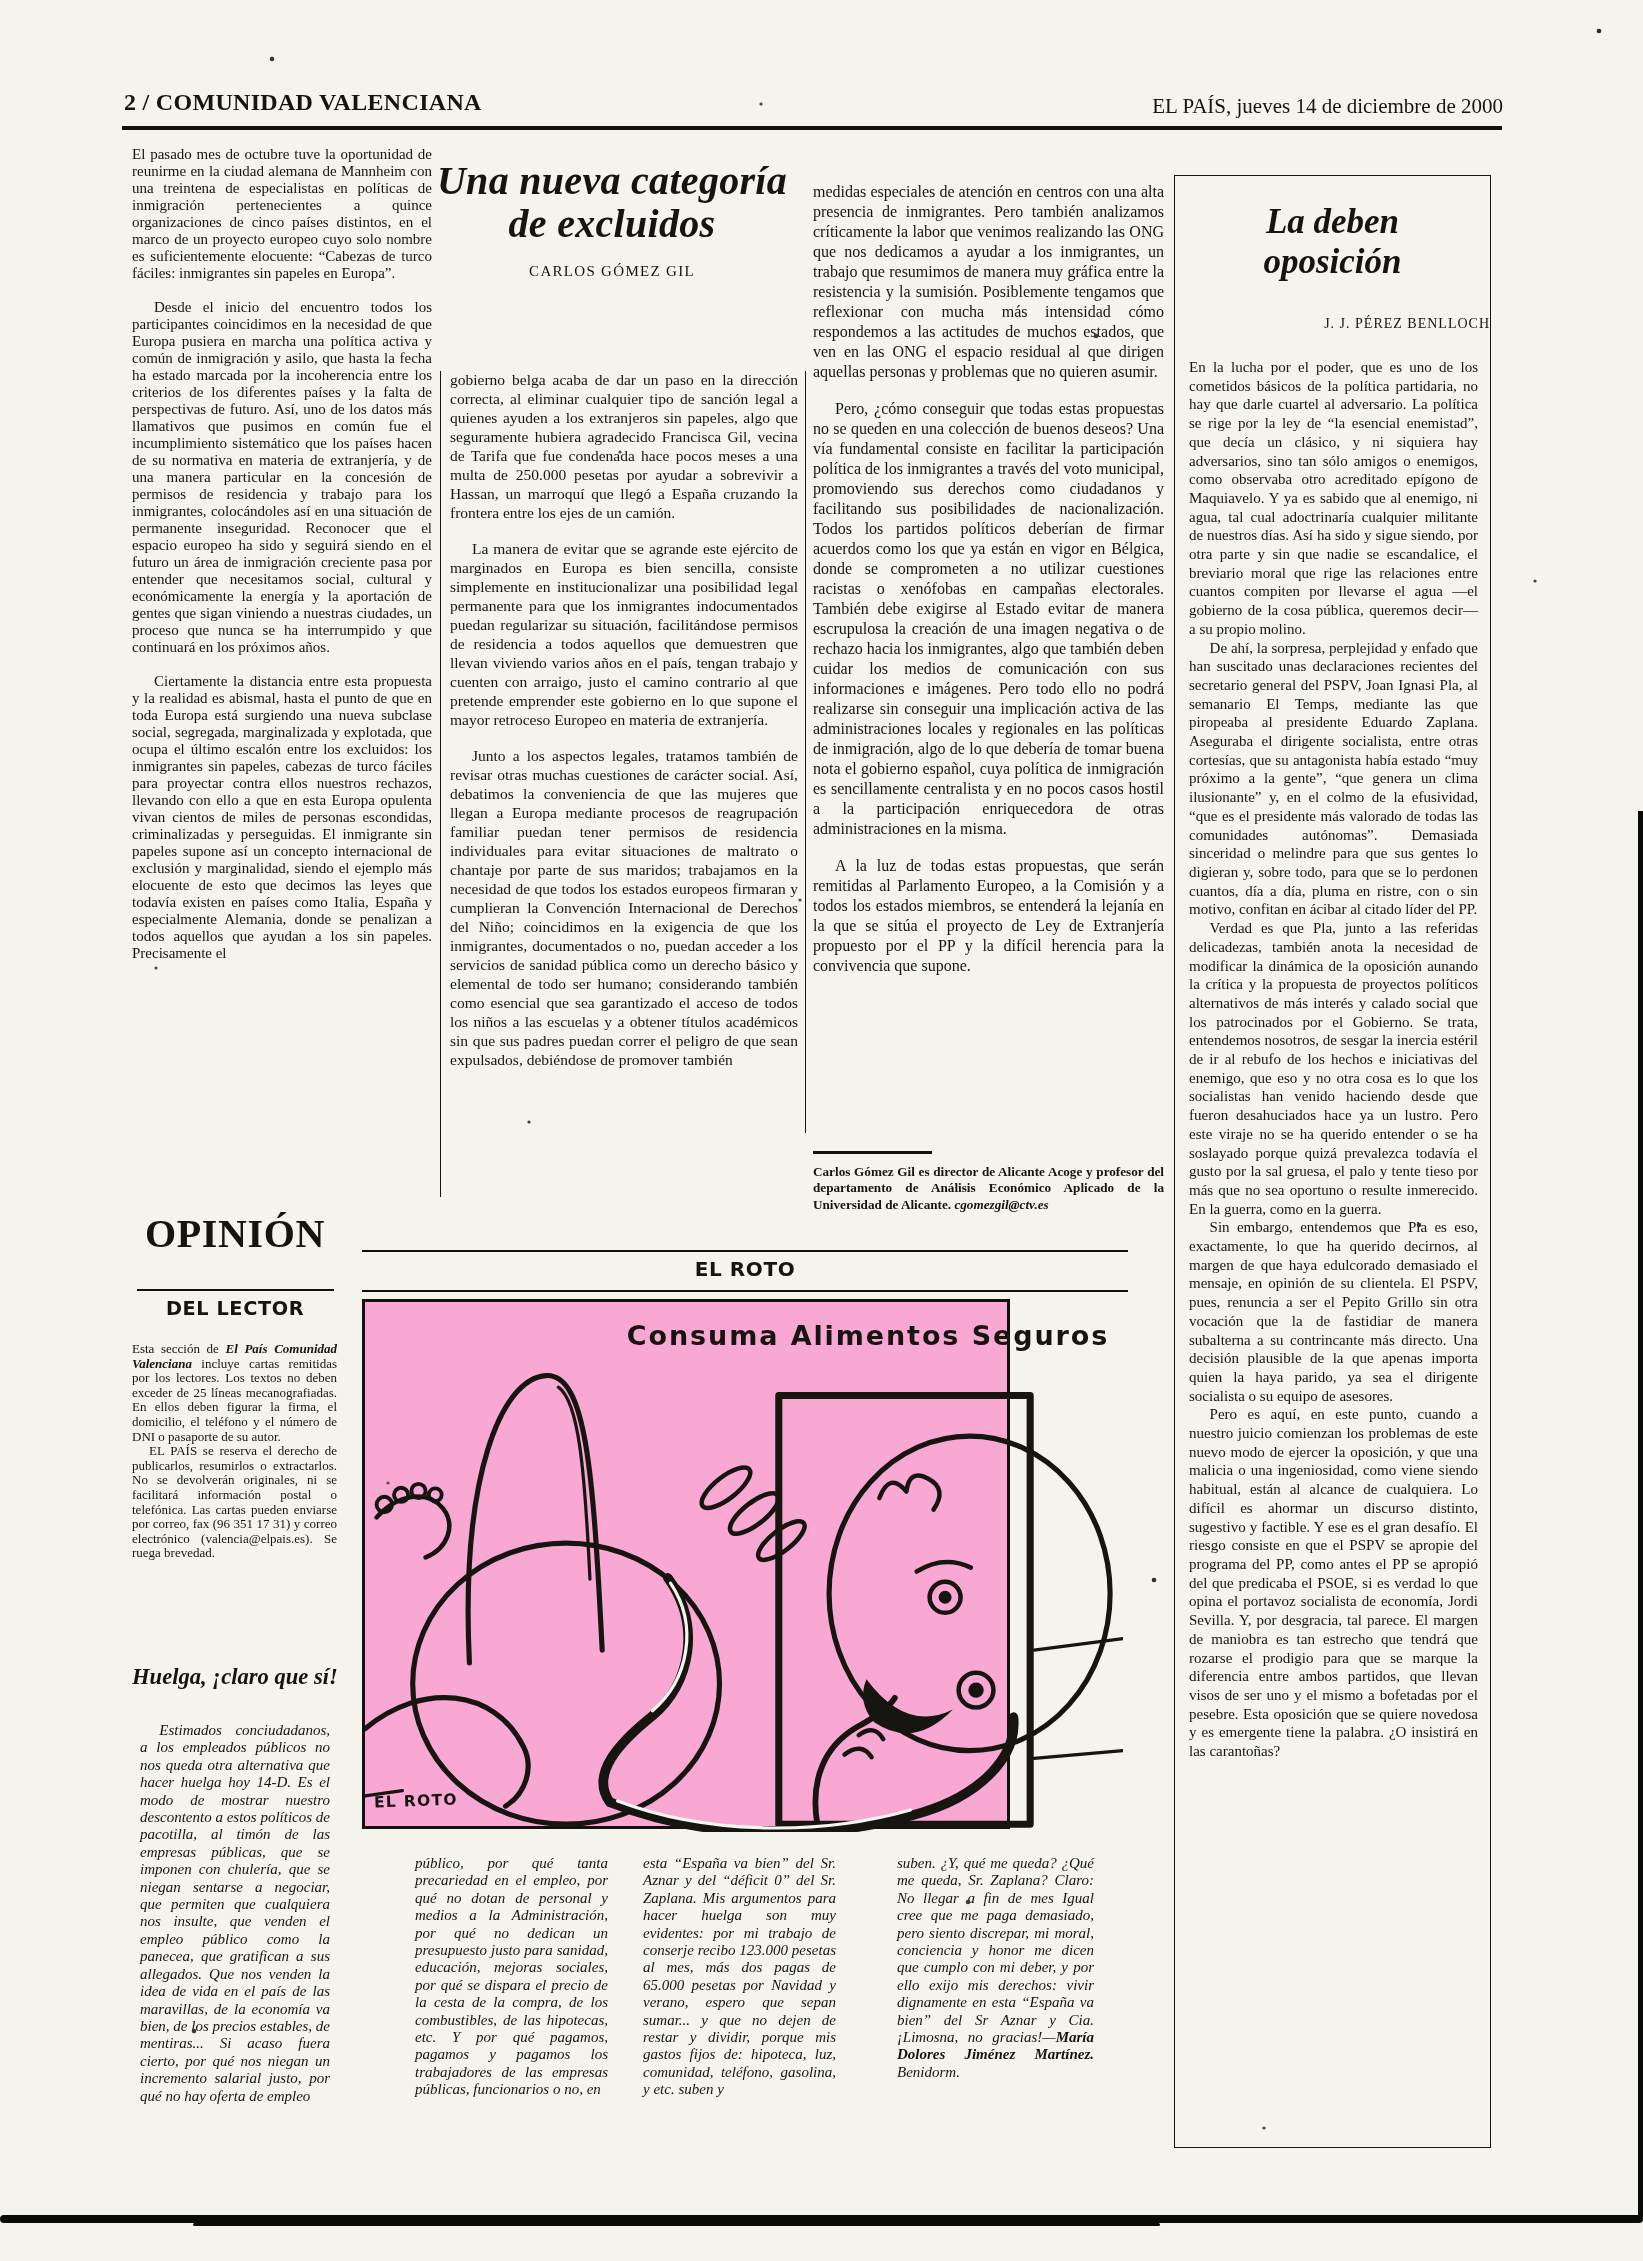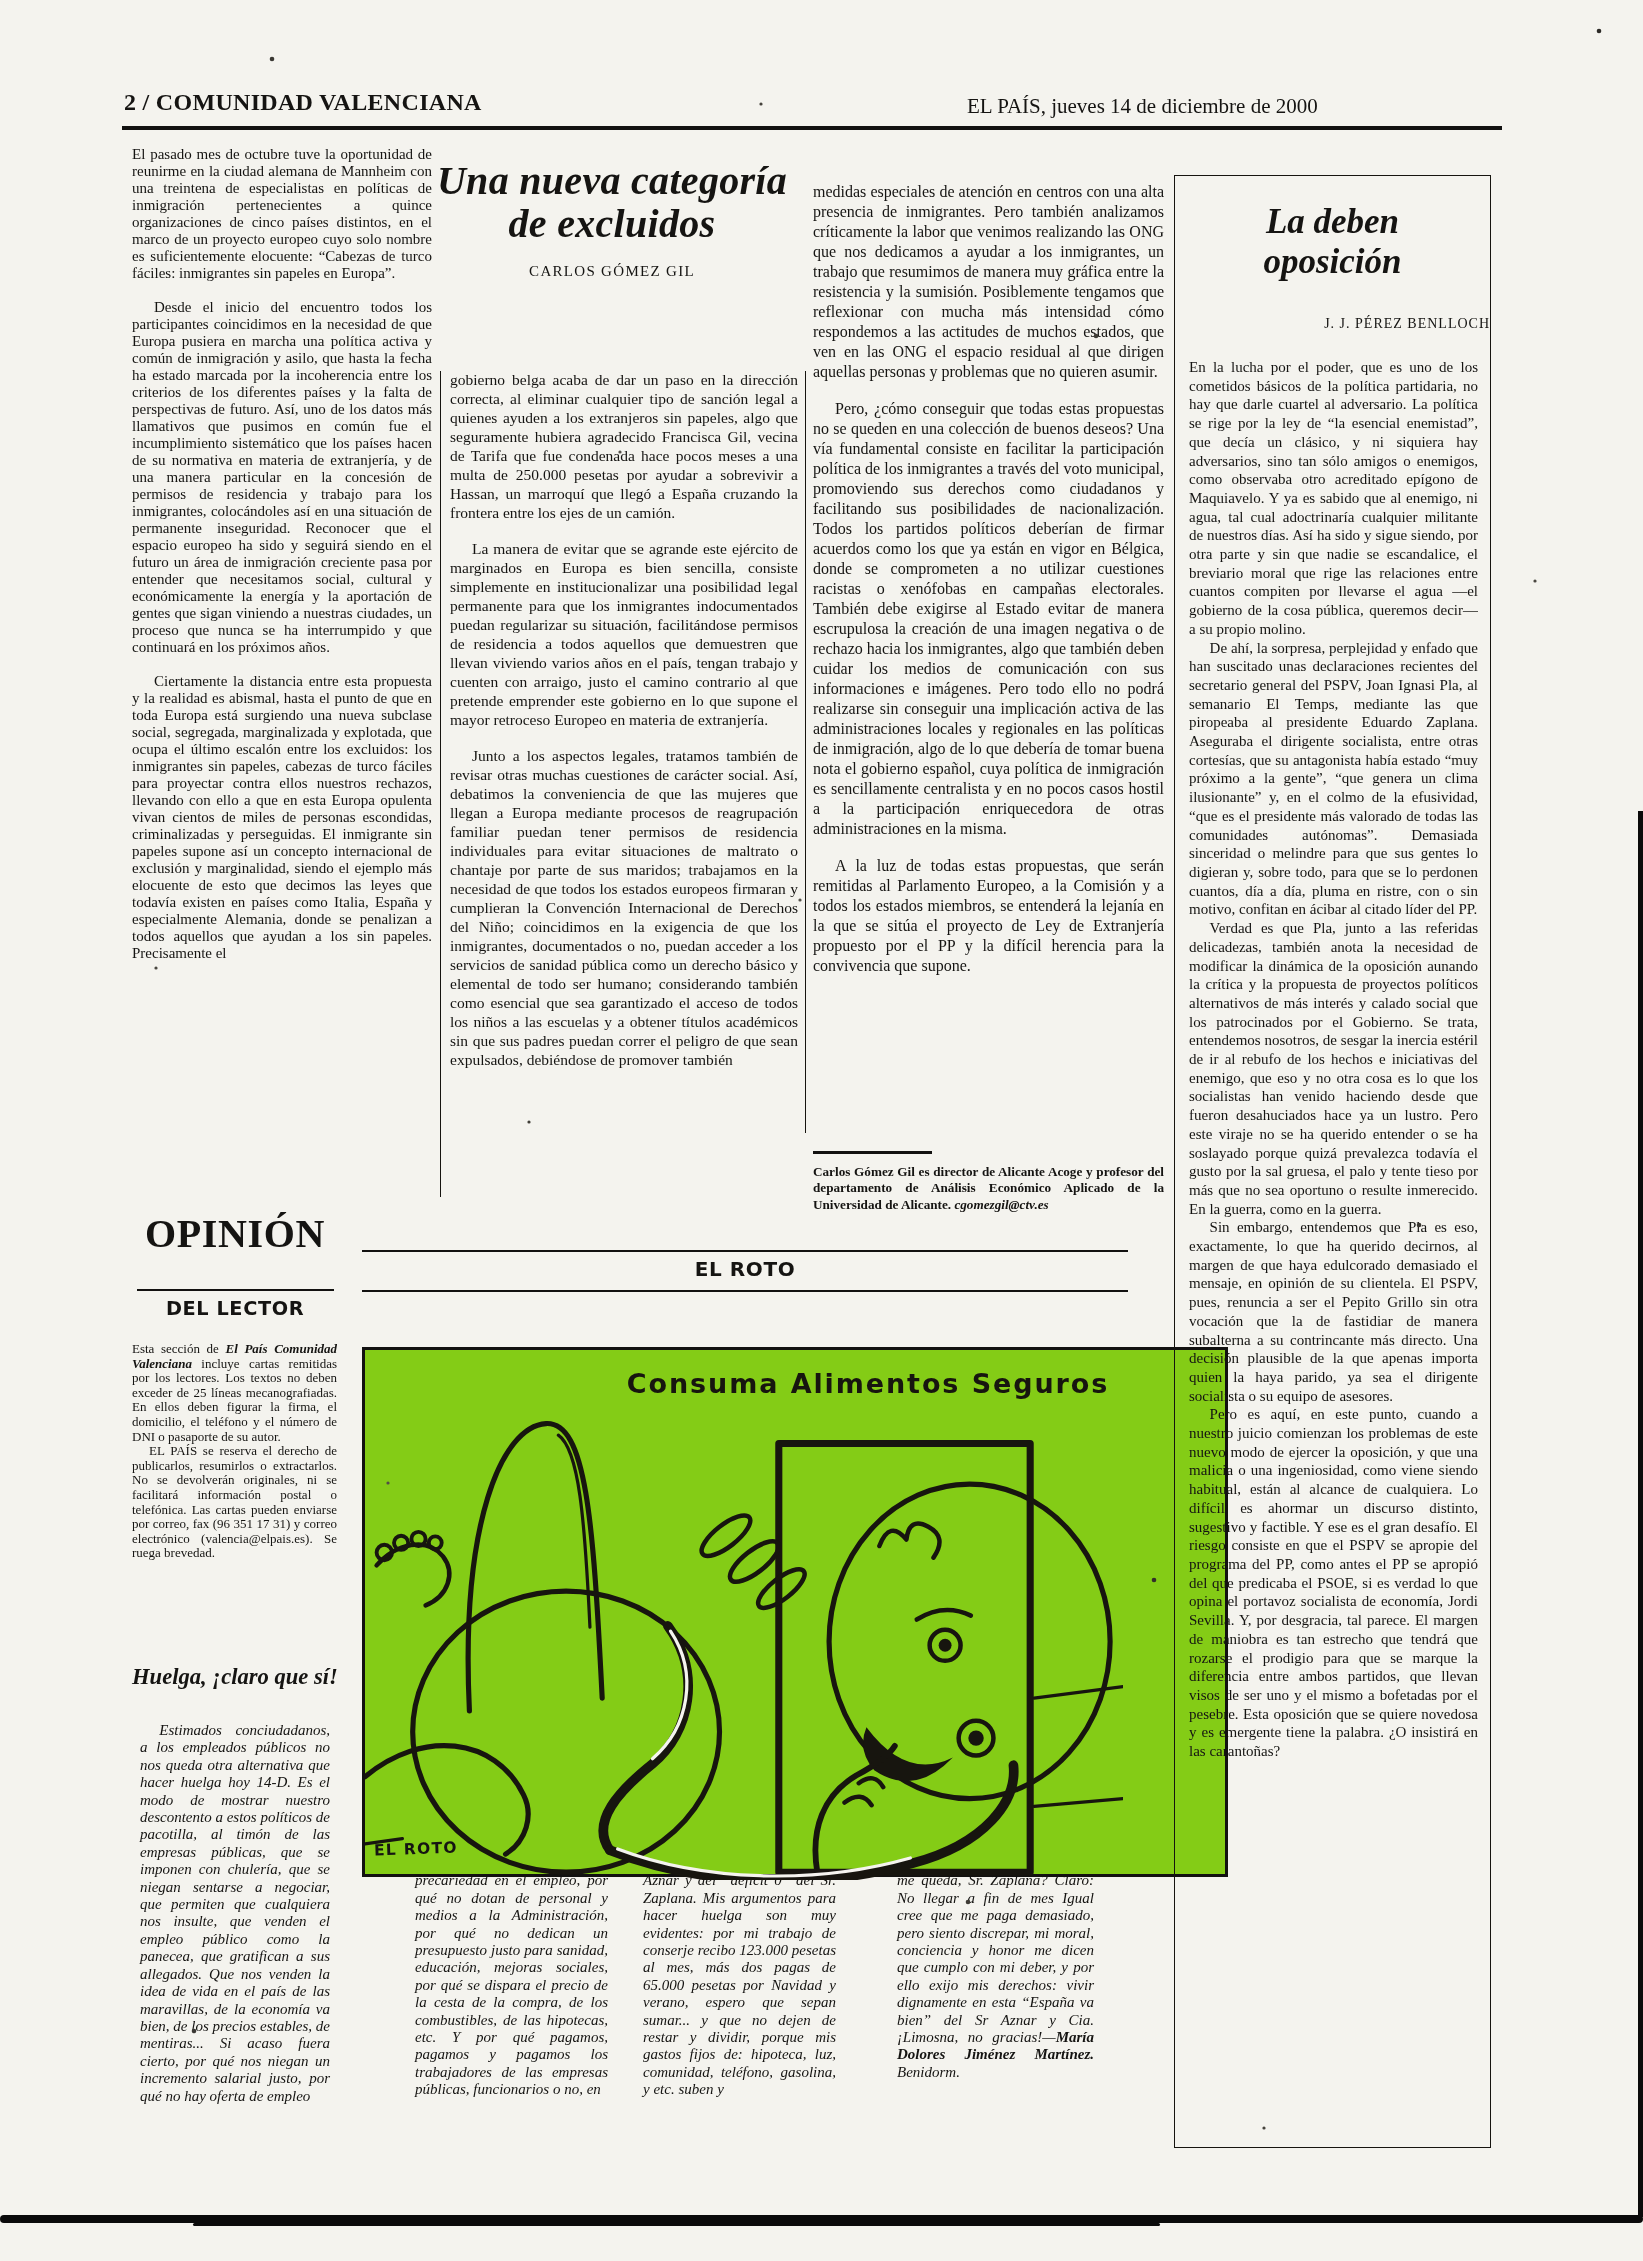--- a/index.html
+++ b/index.html
@@ -4,21 +4,21 @@
 <style>
   html,body{margin:0;padding:0;background:#888;}
   #page{
     position:relative;width:1643px;height:2261px;background:#f4f3ee;
     font-family:"Liberation Serif",serif;color:#151412;overflow:hidden;
   }
   [data-name]{box-sizing:border-box;}
   .abs{position:absolute;}
   
   .hdr-left{left:124px;top:89px;font-size:24px;font-weight:bold;letter-spacing:0.3px;}
-  .hdr-right{left:967px;top:94px;width:536px;font-size:21px;}
+  .hdr-right{left:967px;top:94px;width:536px;text-align:right;font-size:21px;}
   .hdr-rule{left:122px;top:126px;width:1380px;height:3.9px;background:#121110;}
   
   .colbody{ text-align:justify; overflow:hidden;}
   .colbody p{margin:0;text-indent:22px;}
   .colbody p:first-child{text-indent:0;}
   .colbody p + p{margin-top:17px;}
   .col1{left:132px;top:146px;width:300px;height:1054px;font-size:15px;line-height:17px;}
   .col2{left:450px;top:370px;width:348px;height:830px;font-size:15.5px;line-height:19px;}
   .col3{left:813px;top:182px;width:351px;height:951px;font-size:16px;line-height:20px;}
   .headline-block{left:425px;top:159px;width:374px;text-align:center;}
@@ -43,21 +43,21 @@
   .letter p{margin:8px;text-indent:19.3px;font-style:italic;}
   .letter p.cont{text-indent:0;}
   .lcol1{left:132px;top:1714px;width:206px;height:436px;}
   .lcol2{left:407px;top:1847px;width:209px;height:303px;}
   .lcol3{left:635px;top:1847px;width:209px;height:303px;}
   .lcol4{left:889px;top:1847px;width:213px;height:303px;}
   
   .roto-rule1{left:362px;top:1250px;width:766px;height:1.9px;background:#121110;}
   .roto-rule2{left:362px;top:1290px;width:766px;height:1.9px;background:#121110;}
   .roto-label{left:362px;top:1257px;width:766px;text-align:center;font-family:"DejaVu Sans",sans-serif;font-weight:bold;font-size:20px;letter-spacing:0.6px;}
-  .cartoon-box{left:362px;top:1299px;width:866px;height:530px;border:3.2px solid #121110;background:#84cc16;margin-top:48px;}
+  .cartoon-box{left:362px;top:1299px;width:648px;height:530px;border:3.2px solid #121110;background:#f9a8d4;}
   .cartoon-caption{position:absolute;left:258px;top:18px;width:490px;text-align:center;
     font-family:"DejaVu Sans",sans-serif;font-weight:bold;font-size:27px;letter-spacing:1.9px;color:#17150f;}
   .cartoon-sign{position:absolute;left:9px;top:490px;font-family:"DejaVu Sans",sans-serif;font-weight:bold;font-size:15.5px;letter-spacing:1.3px;transform:rotate(-2deg);}
   .cartoon-svg{position:absolute;left:0;top:0;}
   
   .opinion-box{left:1174px;top:175px;width:317px;height:1973px;border:1.9px solid #16140f;}
   .opart-title{position:absolute;left:0;top:26px;width:100%;text-align:center;font-size:35px;line-height:40px;font-style:italic;font-weight:600;}
   .opart-byline{position:absolute;left:0;top:140px;width:100%;text-align:right;font-size:14px;letter-spacing:1px;}
   .opart-body{position:absolute;left:14px;top:182px;width:289px;height:1748px;font-size:15px;line-height:18.7px;text-align:justify;overflow:hidden;}
   .opart-body p{margin:0;text-indent:20.6px;}

